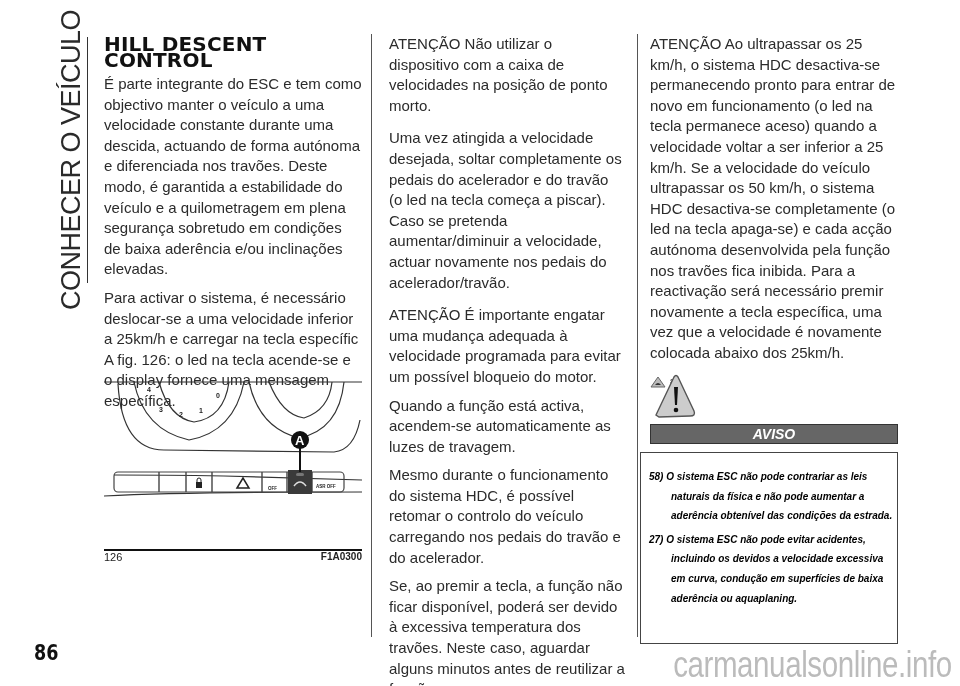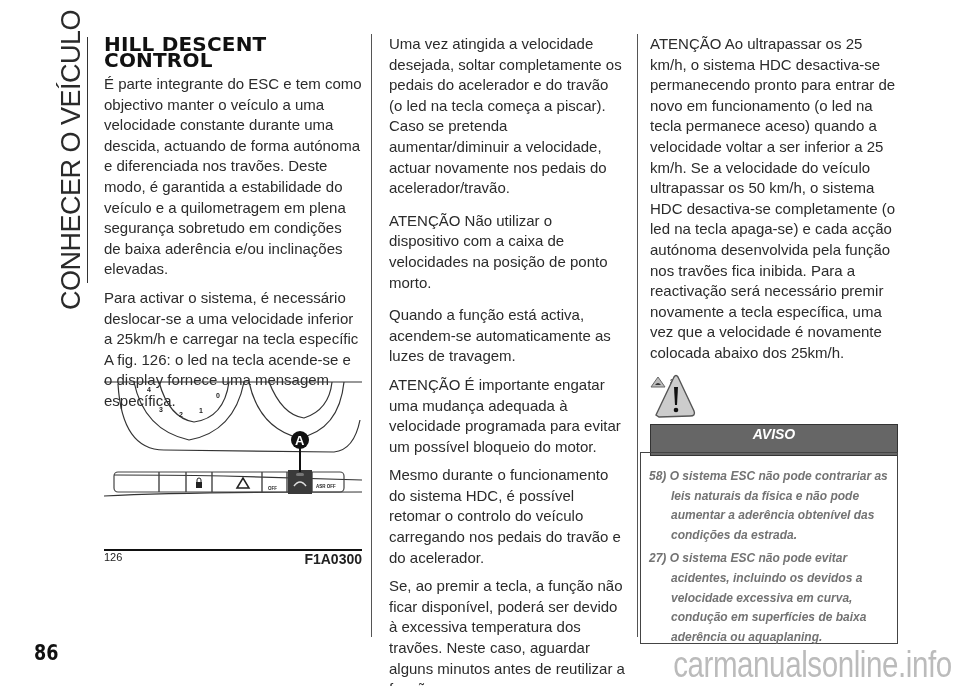--- a/index.html
+++ b/index.html
@@ -13,29 +13,29 @@
   .col p { margin:0 0 8px 0; }
   .c1 { left:104px; width:258px; }
   .c2 { left:389px; width:236px; }
   .c3 { left:650px; width:250px; }
   .vrule { position:absolute; width:1px; background:#555; }
   .heading { font-family:"DejaVu Sans", sans-serif; font-weight:900; font-size:20px; line-height:16px;
              letter-spacing:0.2px; color:#111; margin:2px 0 6px 0; text-transform:uppercase; }
   .fig { position:absolute; left:104px; top:380px; width:258px; height:183px; }
   .fig-caption { position:absolute; left:104px; top:551px; width:258px; height:14px; font-size:11px; }
   .fig-caption .n { position:absolute; left:0; top:0;text-align:center; }
-  .fig-caption .code { position:absolute; right:0; top:0; font-weight:bold; font-size:14px; }
+  .fig-caption .code { position:absolute; right:0; top:0; font-weight:bold; font-size:10px; }
   .ref { display:flex; align-items:center; gap:4px; font-size:9px; margin-top:4px; }
   .warn-icon { position:absolute; left:650px; top:373px; width:50px; height:46px; }
-  .aviso { position:absolute; left:650px; top:424px; width:248px; height:32px; background:#666;
+  .aviso { position:absolute; left:650px; top:424px; width:248px; height:20px; background:#666;
            border:1px solid #333; box-sizing:border-box; color:#fff; font-weight:bold; font-style:italic;
            text-align:center; font-size:14px; line-height:18px; }
   .aviso-box { position:absolute; left:640px; top:452px; width:258px; height:192px; border:1px solid #444;
                box-sizing:border-box; padding:14px 4px 0 8px; }
-  .aviso-box .item { font-weight:bold; font-style:italic; font-size:12px; line-height:19.6px; color:#737373;
+  .aviso-box .item { font-weight:bold; font-style:italic; font-size:10px; line-height:19.6px; color:#000000;
                      padding-left:22px; text-indent:-22px; margin-bottom:4px; }
   .page-num { position:absolute; left:34px; top:640px; font-family:"DejaVu Sans", sans-serif; font-weight:bold;
               font-size:22px; color:#111; transform:scaleX(0.8); transform-origin:left; }
   .watermark { position:absolute; right:8px; top:644px; font-size:36px; color:#bbb; letter-spacing:-0.5px;
                transform:scaleX(0.82); transform-origin:right; }
 </style>
 </head>
 <body>
 
 <div class="side-title">
@@ -105,24 +105,24 @@
   </svg>
 </div>
 <div class="fig-caption">
   <span class="n">126</span>
   <span class="code">F1A0300</span>
 </div>
 
 <div class="vrule" style="left:371px; top:34px; height:603px;"></div>
 
 <div class="col c2">
+  <p style="margin-bottom:12px">ATENÇÃO Não utilizar o dispositivo com a caixa de velocidades na posição de ponto morto.</p>
   <p style="margin-bottom:12px">Uma vez atingida a velocidade desejada, soltar completamente os pedais do acelerador e do travão (o led na tecla começa a piscar). Caso se pretenda aumentar/diminuir a velocidade, actuar novamente nos pedais do acelerador/travão.</p>
-  <p style="margin-bottom:12px">ATENÇÃO Não utilizar o dispositivo com a caixa de velocidades na posição de ponto morto.</p>
+  <p>ATENÇÃO É importante engatar uma mudança adequada à velocidade programada para evitar um possível bloqueio do motor.</p>
   <p>Quando a função está activa, acendem-se automaticamente as luzes de travagem.</p>
-  <p>ATENÇÃO É importante engatar uma mudança adequada à velocidade programada para evitar um possível bloqueio do motor.</p>
   <p>Mesmo durante o funcionamento do sistema HDC, é possível retomar o controlo do veículo carregando nos pedais do travão e do acelerador.</p>
   <p style="margin-bottom:12px">Se, ao premir a tecla, a função não ficar disponível, poderá ser devido à excessiva temperatura dos travões. Neste caso, aguardar alguns minutos antes de reutilizar a função.</p>
 
 </div>
 
 <div class="vrule" style="left:637px; top:34px; height:603px;"></div>
 
 <div class="col c3">
   <p>ATENÇÃO Ao ultrapassar os 25 km/h, o sistema HDC desactiva-se permanecendo pronto para entrar de novo em funcionamento (o led na tecla permanece aceso) quando a velocidade voltar a ser inferior a 25 km/h. Se a velocidade do veículo ultrapassar os 50 km/h, o sistema HDC desactiva-se completamente (o led na tecla apaga-se) e cada acção autónoma desenvolvida pela função nos travões fica inibida. Para a reactivação será necessário premir novamente a tecla específica, uma vez que a velocidade é novamente colocada abaixo dos 25km/h.</p>
   <div class="ref">

